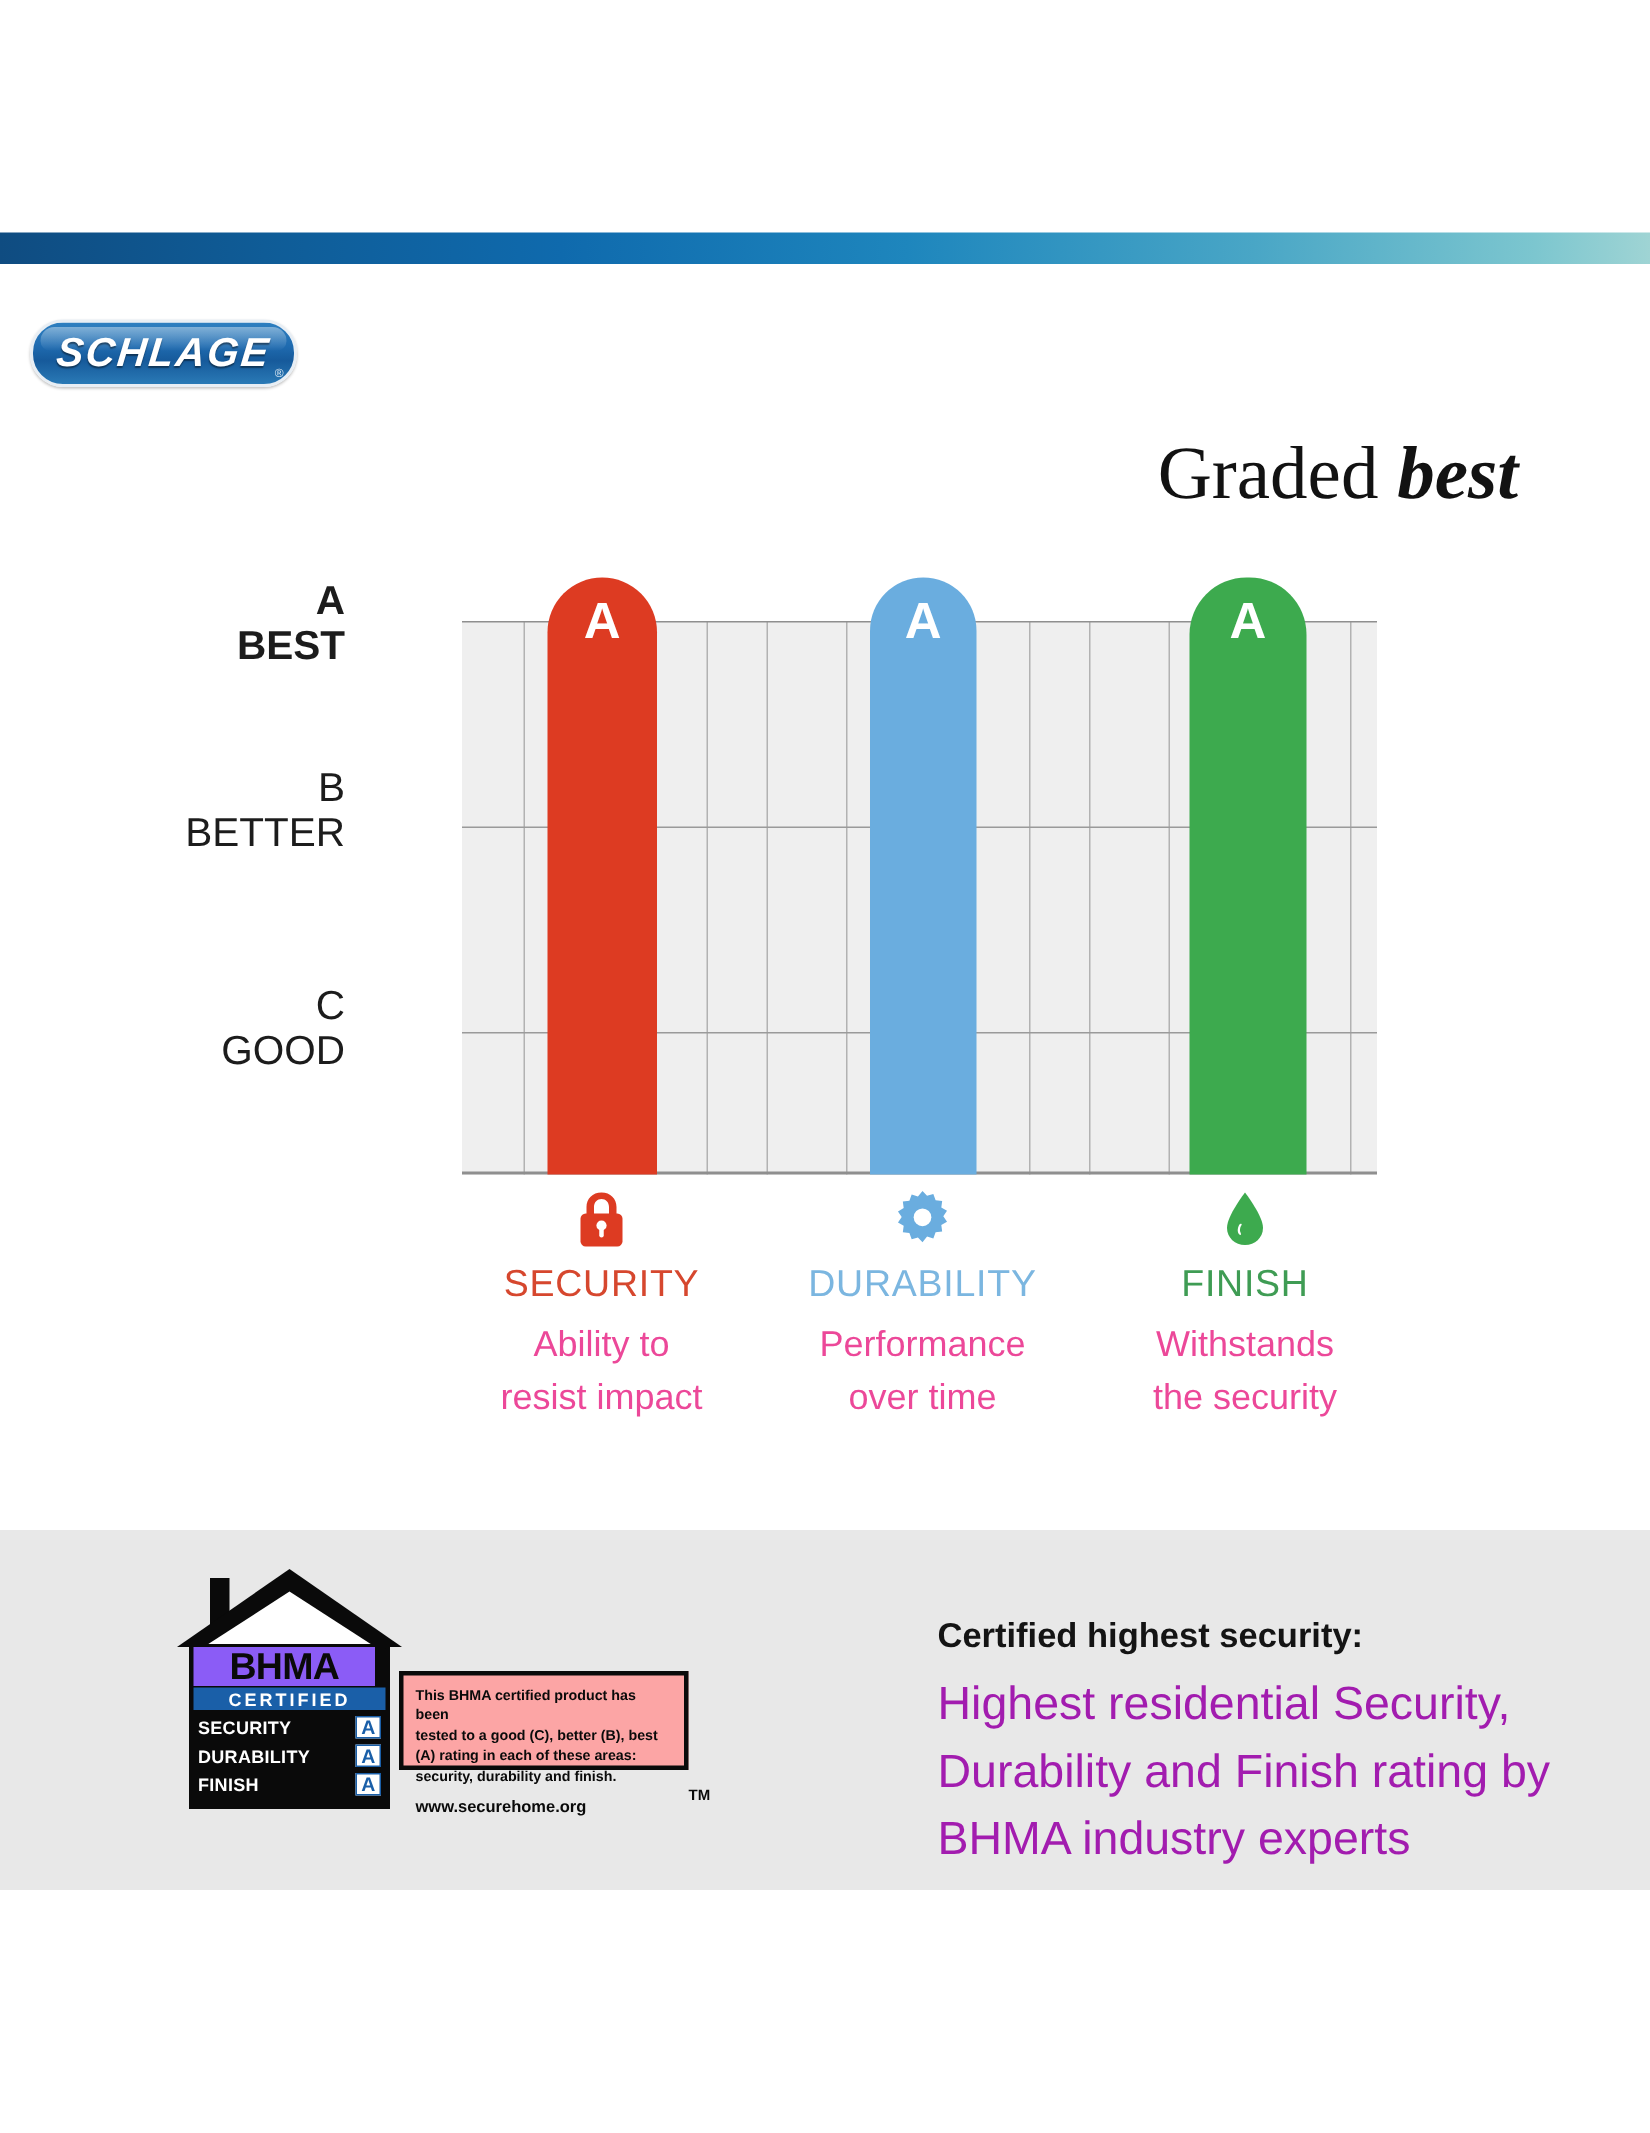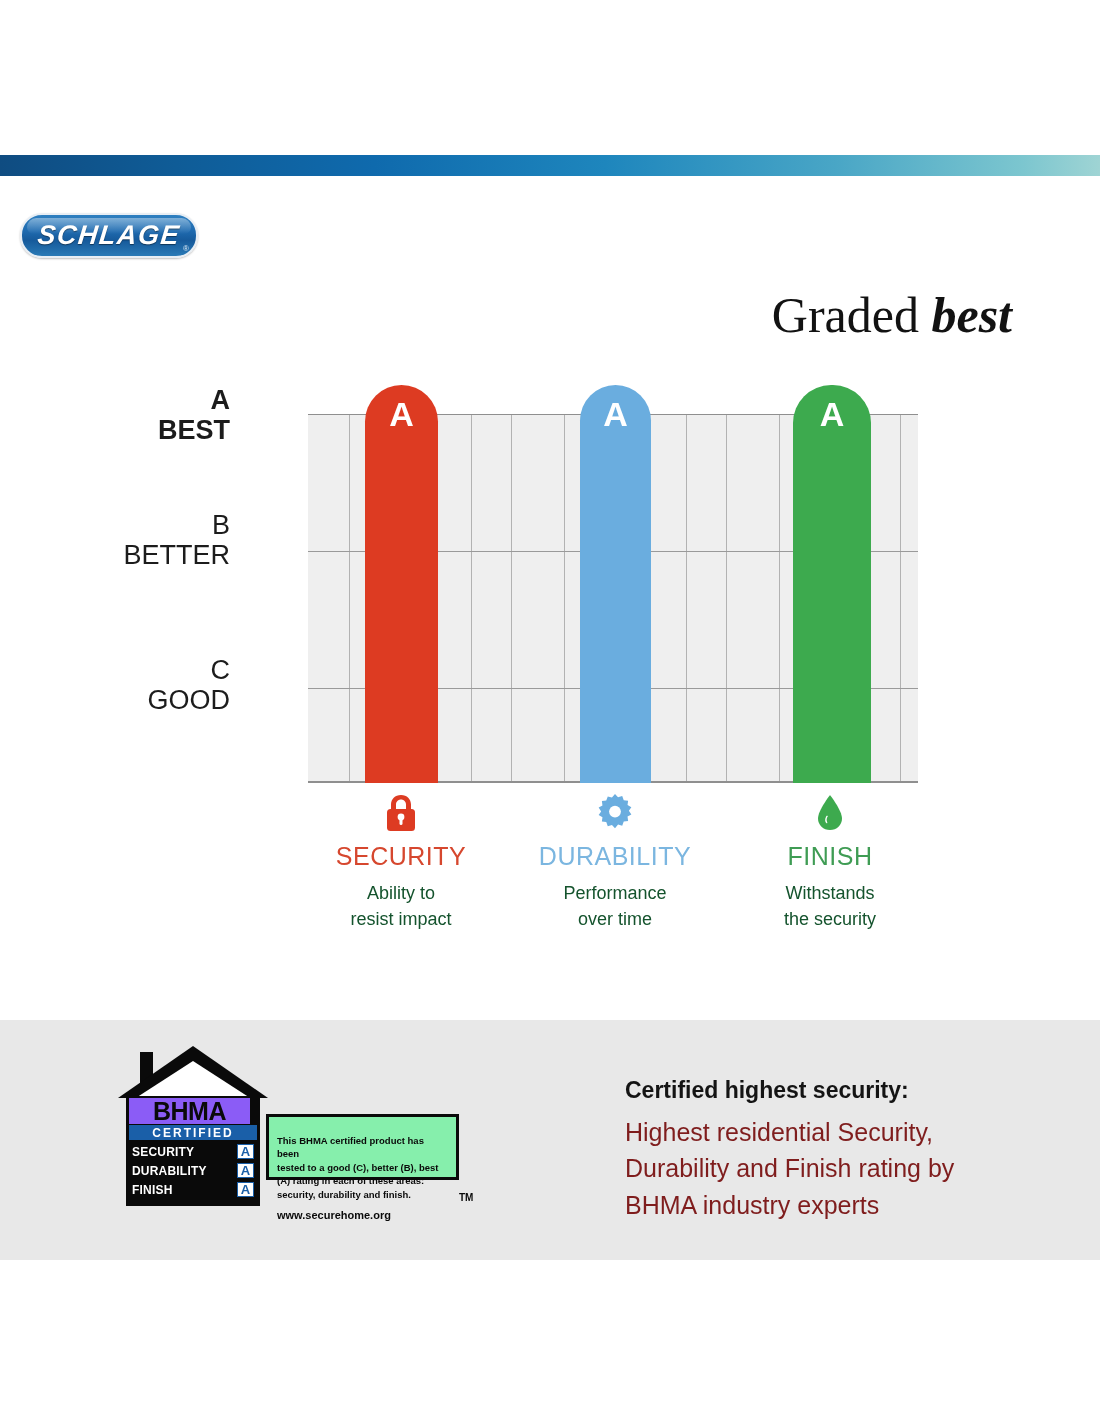--- a/index.html
+++ b/index.html
@@ -86,21 +86,21 @@
   .ylab .w{font-size:27px;display:block;}
   .ylab.best{top:385px;left:20px;font-weight:bold;}
   .ylab.better{top:510px;left:20px;}
   .ylab.good{top:655px;left:20px;}
 
   
   .cats{position:absolute;left:308px;top:790px;width:610px;height:150px;}
   .cat{position:absolute;top:0;width:200px;text-align:center;}
   .cat .icon{height:46px;display:flex;align-items:center;justify-content:center;}
   .cat .cname{font-size:25px;letter-spacing:.5px;margin-top:6px;}
-  .cat .cdesc{font-size:18px;color:#14532d;line-height:1.45;margin-top:9px;}
+  .cat .cdesc{font-size:24px;color:#ec4899;line-height:1.45;margin-top:9px;}
 
   
   .footer{
     position:absolute;left:0;top:1020px;width:1100px;height:240px;
     background:#e8e8e8;
   }
 
   
   .bhma{position:absolute;left:118px;top:1040px;width:345px;height:175px;}
   .bhma-house{position:absolute;left:0;top:0;width:150px;height:168px;}
@@ -141,33 +141,33 @@
   }
   .bhma-row .rname{color:#ffffff;font-weight:bold;font-size:12px;letter-spacing:.2px;}
   .bhma-row .rgrade{
     background:#ffffff;color:#1a5fa8;font-weight:bold;font-size:13px;
     width:17px;height:15px;display:flex;align-items:center;justify-content:center;
     border:1px solid #1a5fa8;box-sizing:border-box;
   }
 
   .bhma-note{
     position:absolute;left:148px;top:74px;width:193px;height:66px;
-    background:#86efac;border:3px solid #0a0a0a;box-sizing:border-box;
-    padding:17px 8px;
+    background:#fca5a5;border:3px solid #0a0a0a;box-sizing:border-box;
+    padding:7px 8px;
   }
   .bhma-note p{
     margin:0;font-size:9.5px;line-height:1.42;color:#0a0a0a;font-weight:600;
   }
   .bhma-note .url{margin-top:7px;font-weight:bold;font-size:11px;}
   .bhma-tm{position:absolute;left:341px;top:152px;font-size:10px;font-weight:bold;color:#0a0a0a;}
 
   
   .fcopy{position:absolute;left:625px;top:1077px;width:420px;}
   .fcopy .fhead{font-size:23px;font-weight:bold;color:#141414;}
-  .fcopy .fbody{font-size:25px;color:#7f1d1d;line-height:1.45;margin-top:10px;}
+  .fcopy .fbody{font-size:31px;color:#a21caf;line-height:1.45;margin-top:10px;}
 </style>
 </head>
 <body>
 
 <div class="topbar"></div>
 
 <div class="logo">
   <div class="logo-plate"></div>
   <div class="logo-text">SCHLAGE</div>
   <div class="logo-reg">®</div>

